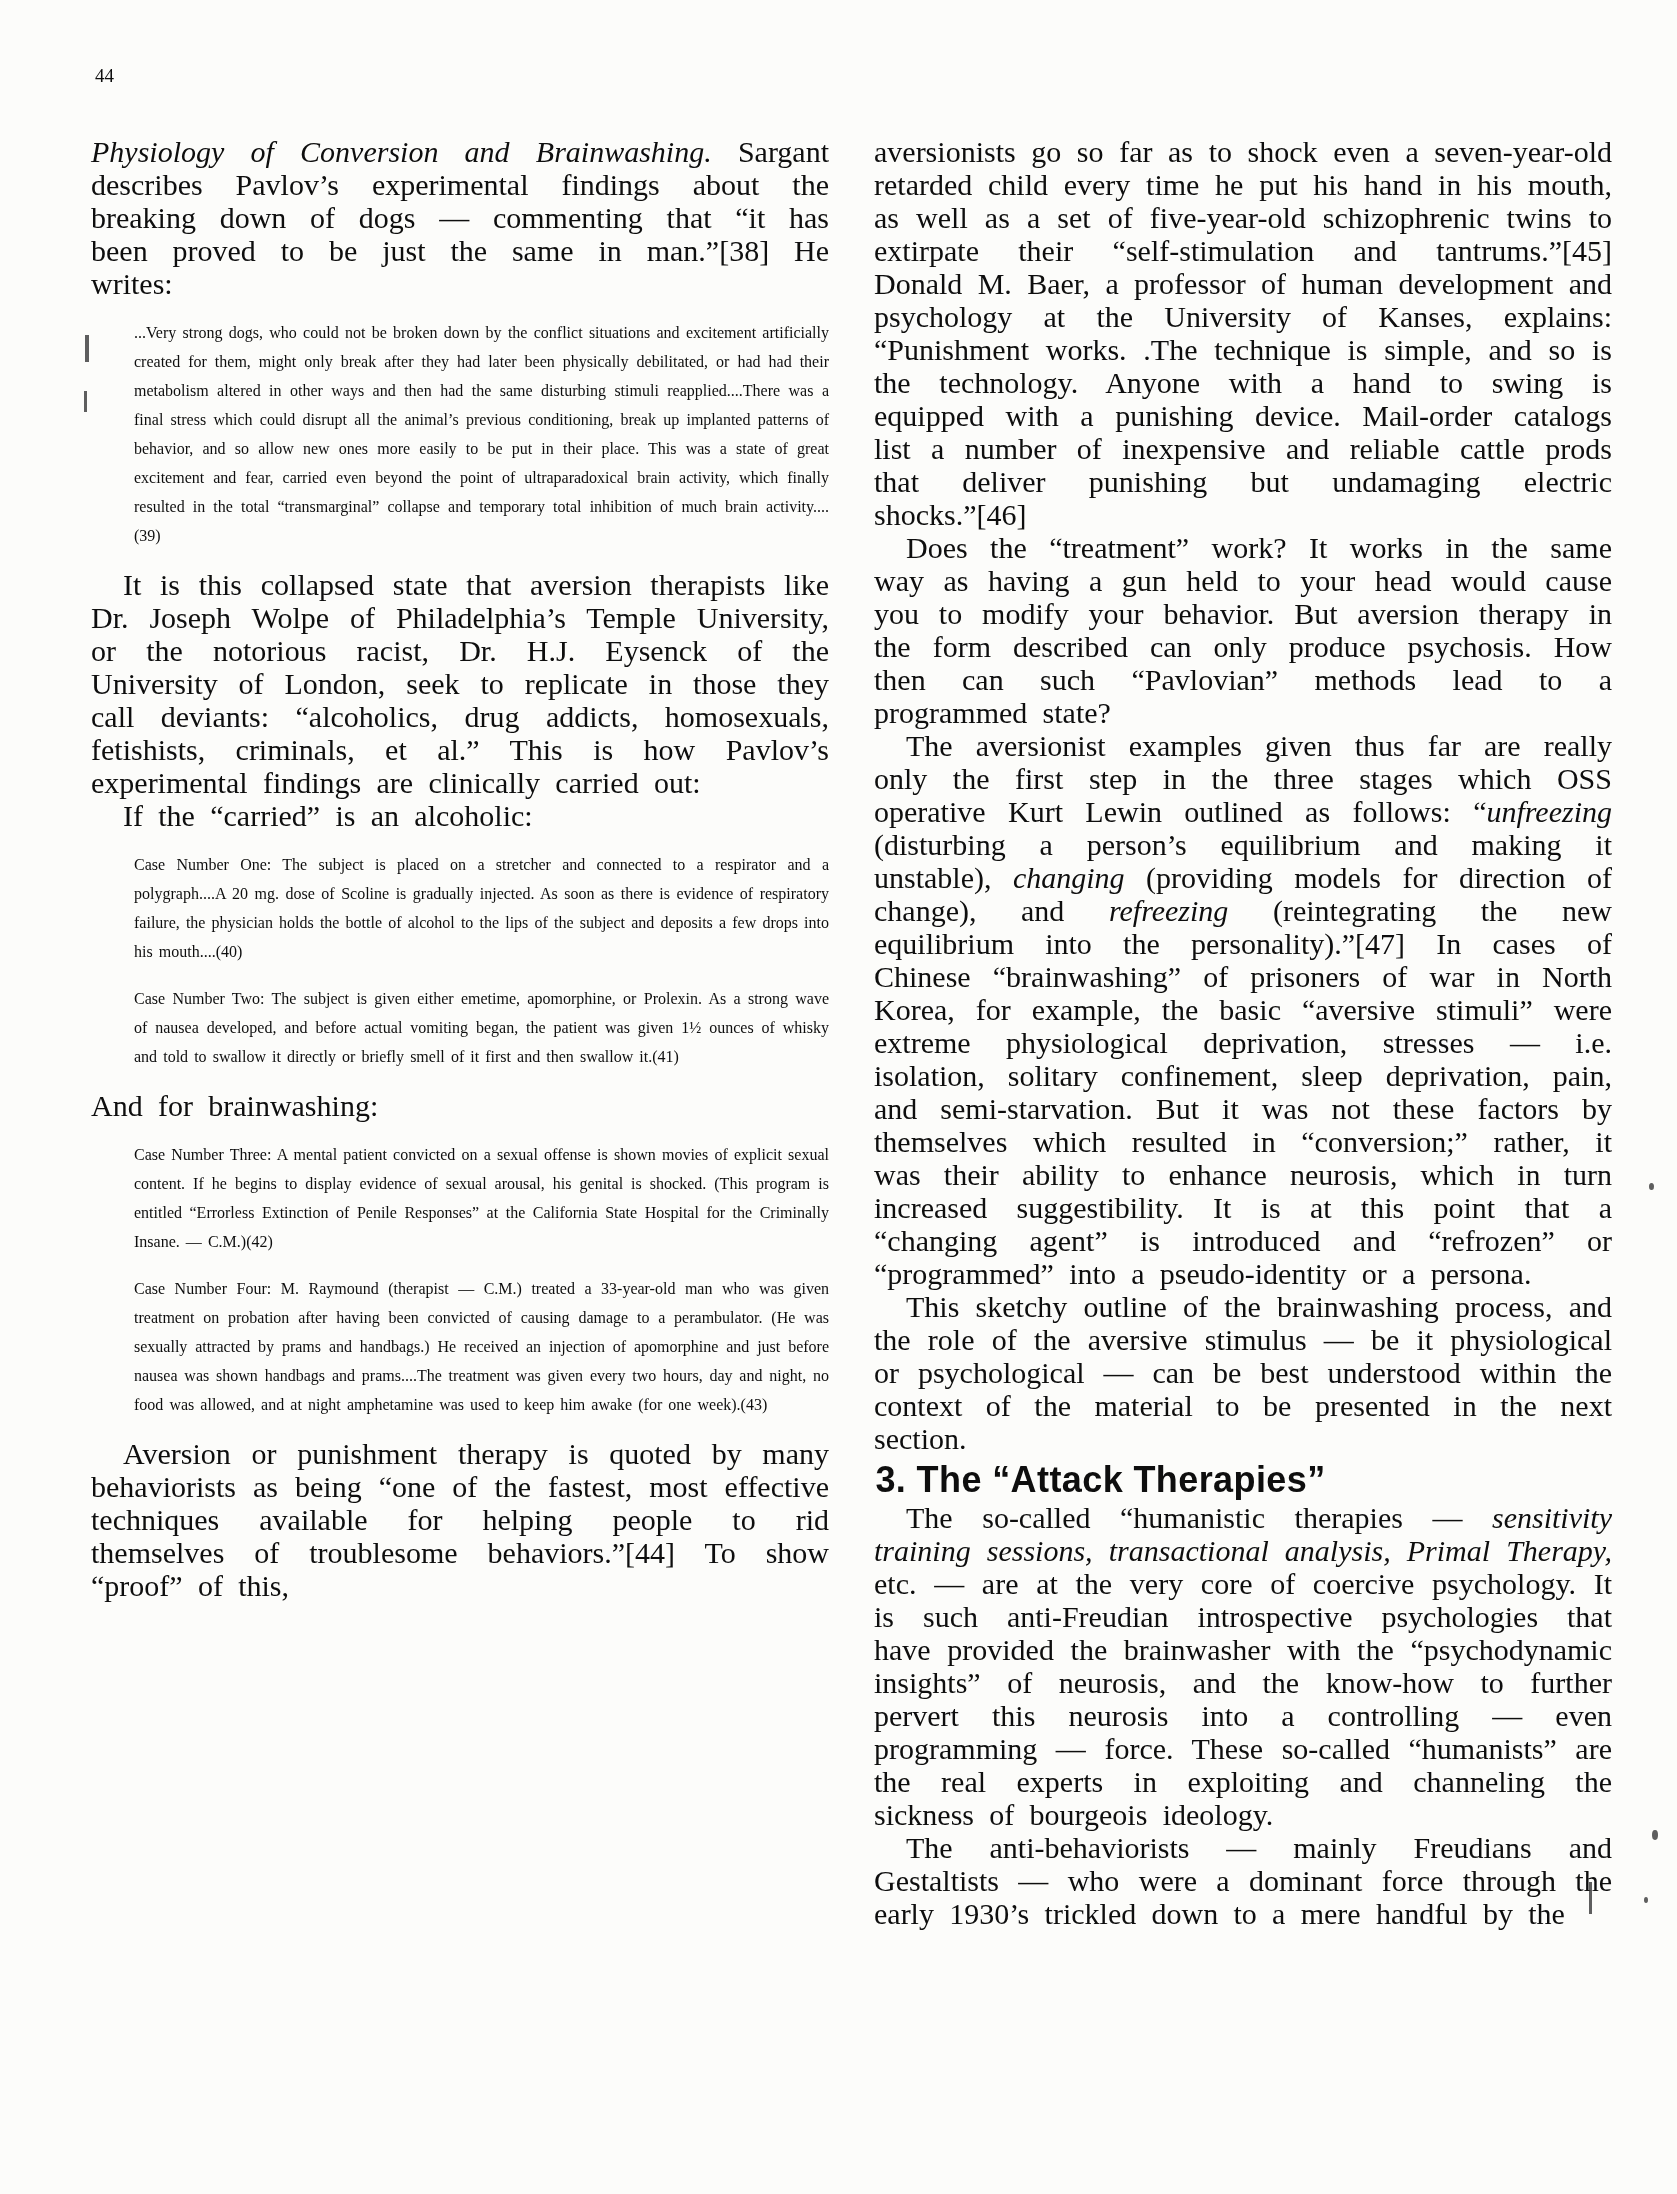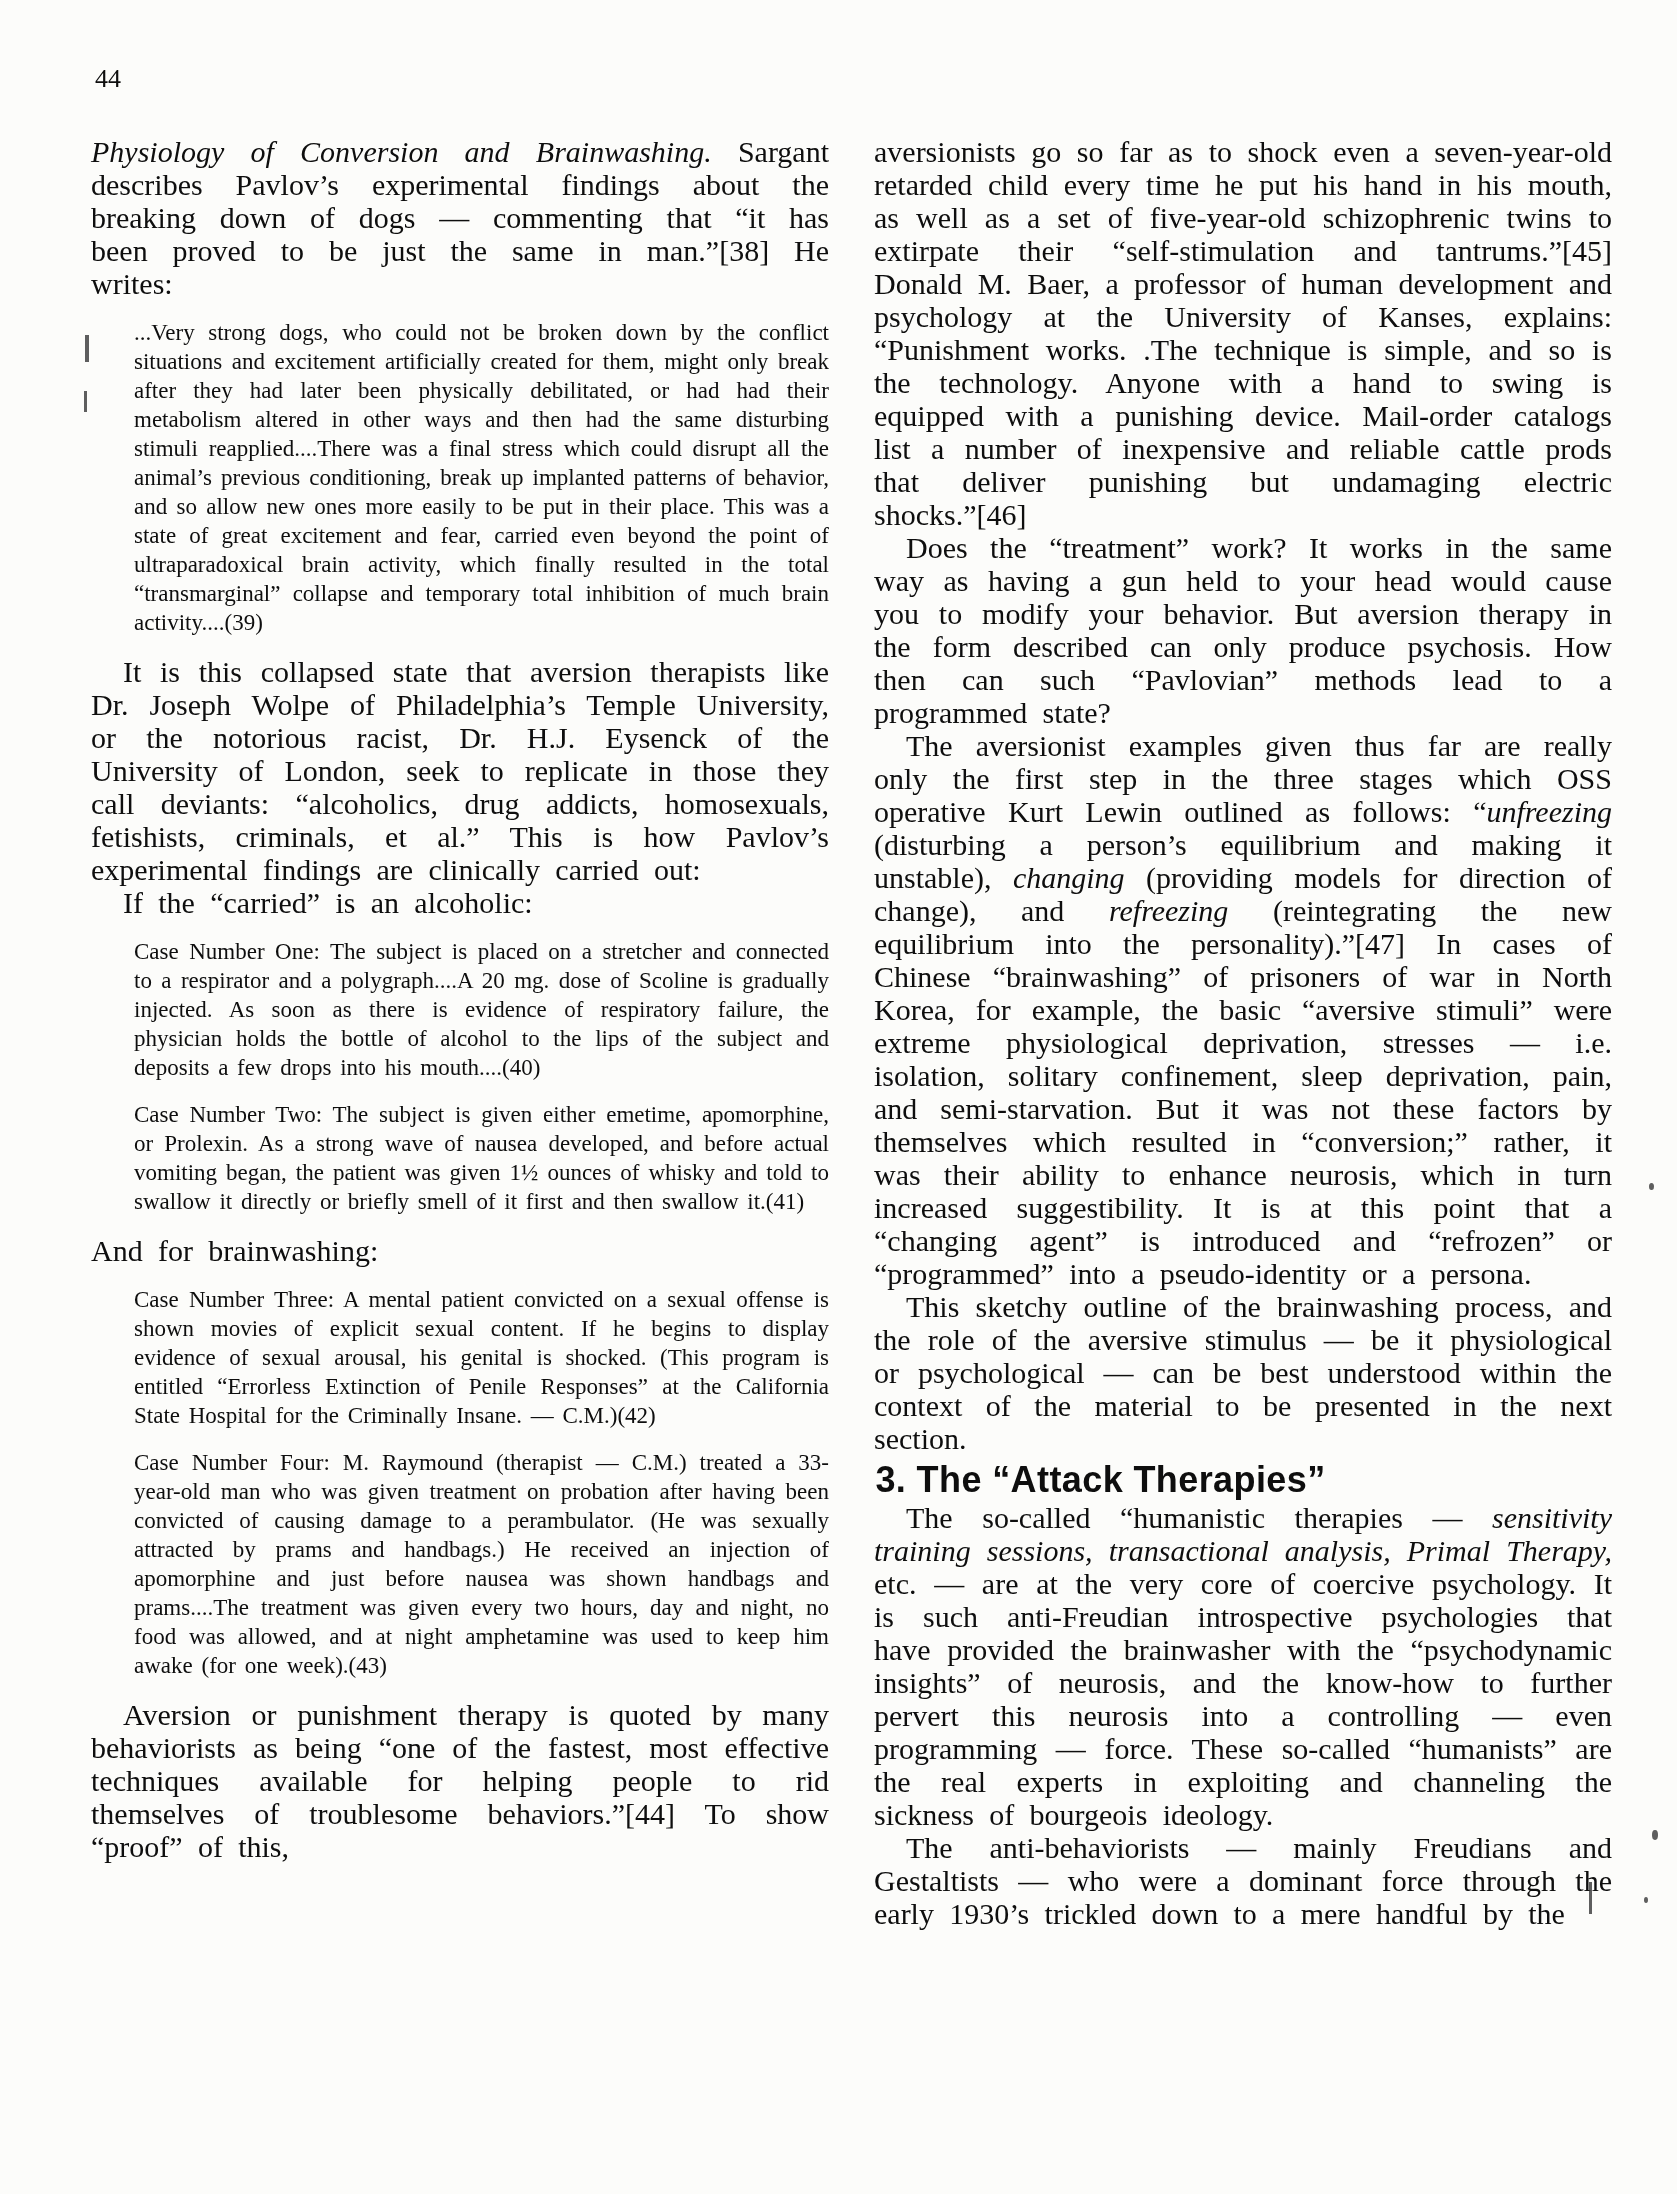--- a/index.html
+++ b/index.html
@@ -7,39 +7,39 @@
   .page{
     position:relative;
     width:1677px;height:2194px;
     background:#fcfcfa;
     color:#0e0e0e;
     font-family:"Liberation Serif", serif;
     overflow:hidden;
   }
   .page-number{
     position:absolute;left:95px;top:66px;
-    font-size:26px;line-height:1;
+    font-size:19px;line-height:1;
   }
   .columns{
     position:absolute;left:91px;top:135px;
     width:1522px;
     display:flex;gap:45px;
     align-items:flex-start;
   }
   .col{width:738px}
   .para{
     margin:0;
     font-size:30px;line-height:33px;
     text-align:justify;
     word-spacing:0.26em;
   }
   .para.indent{text-indent:32px}
   .quote{
     margin:18px 0 18px 43px;
-    font-size:23px;line-height:29px;
+    font-size:16px;line-height:29px;
     text-align:justify;
     word-spacing:0.13em;
   }
   .quote.tight{margin-top:0}
   .heading{
     margin:7px 0 4.2px 1.4px;
     font-family:"Liberation Sans", sans-serif;
     font-size:36px;line-height:35px;font-weight:700;
     text-align:left;word-spacing:normal;letter-spacing:0.4px;
   }

